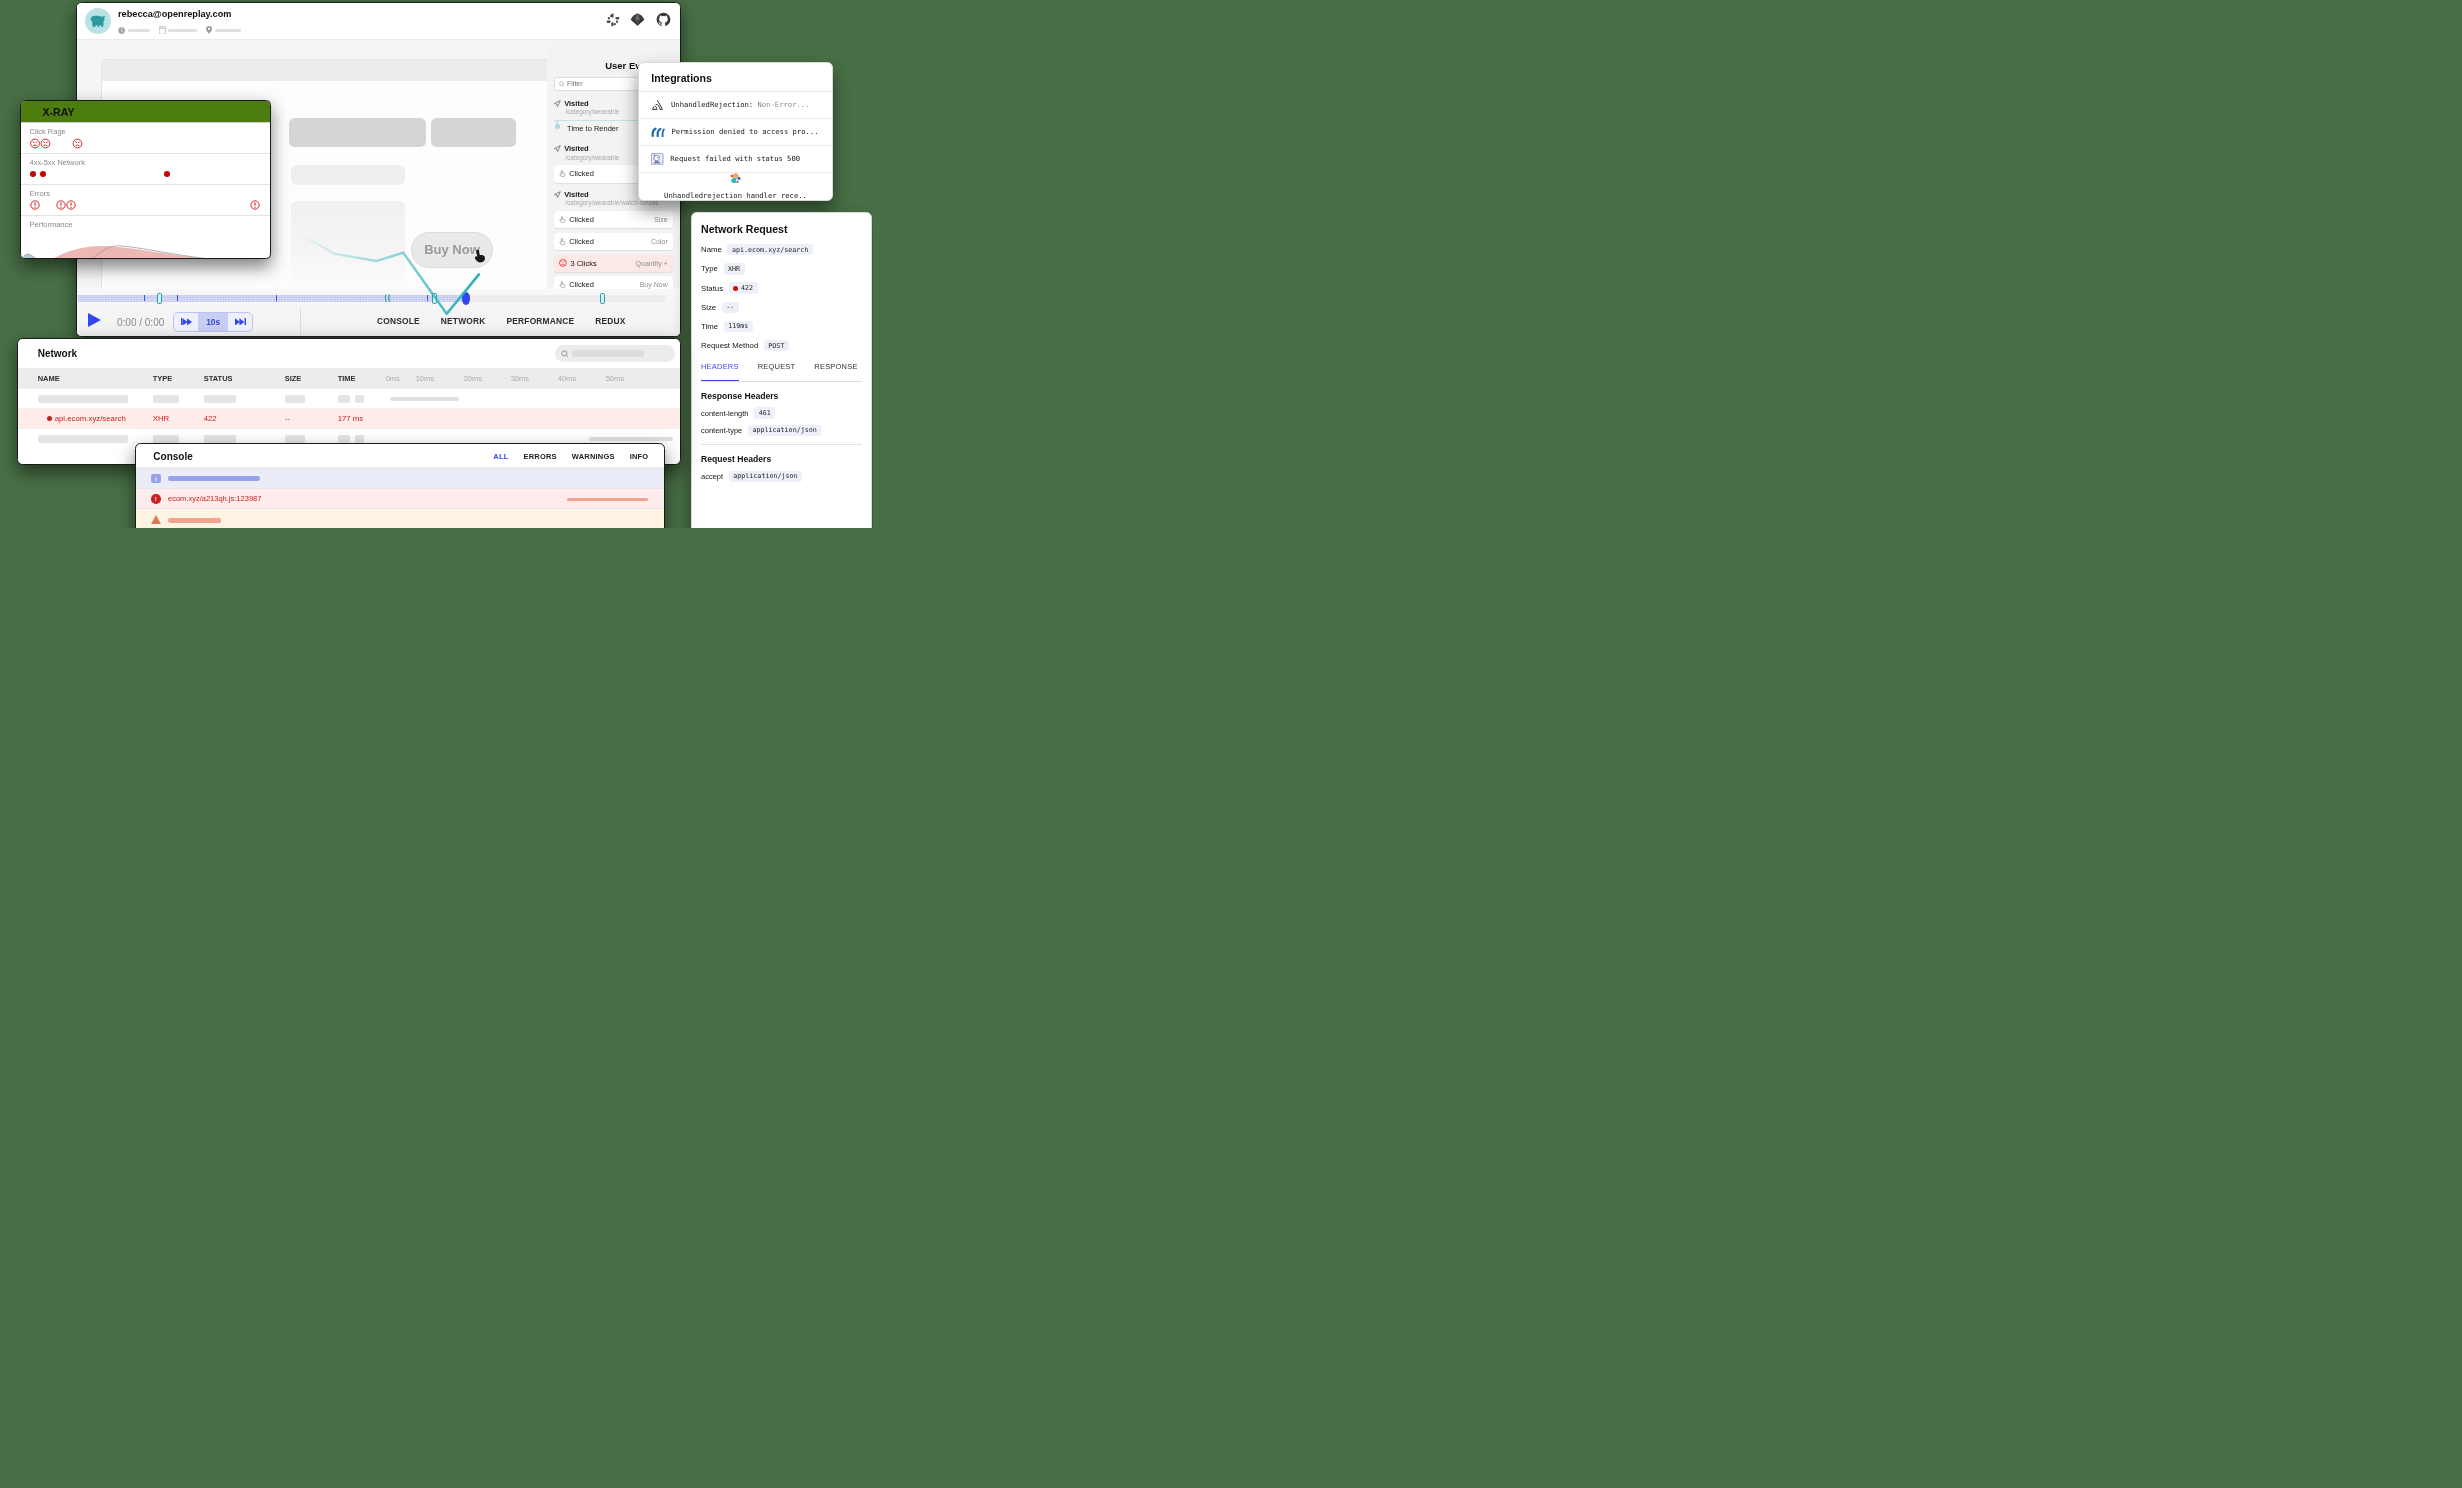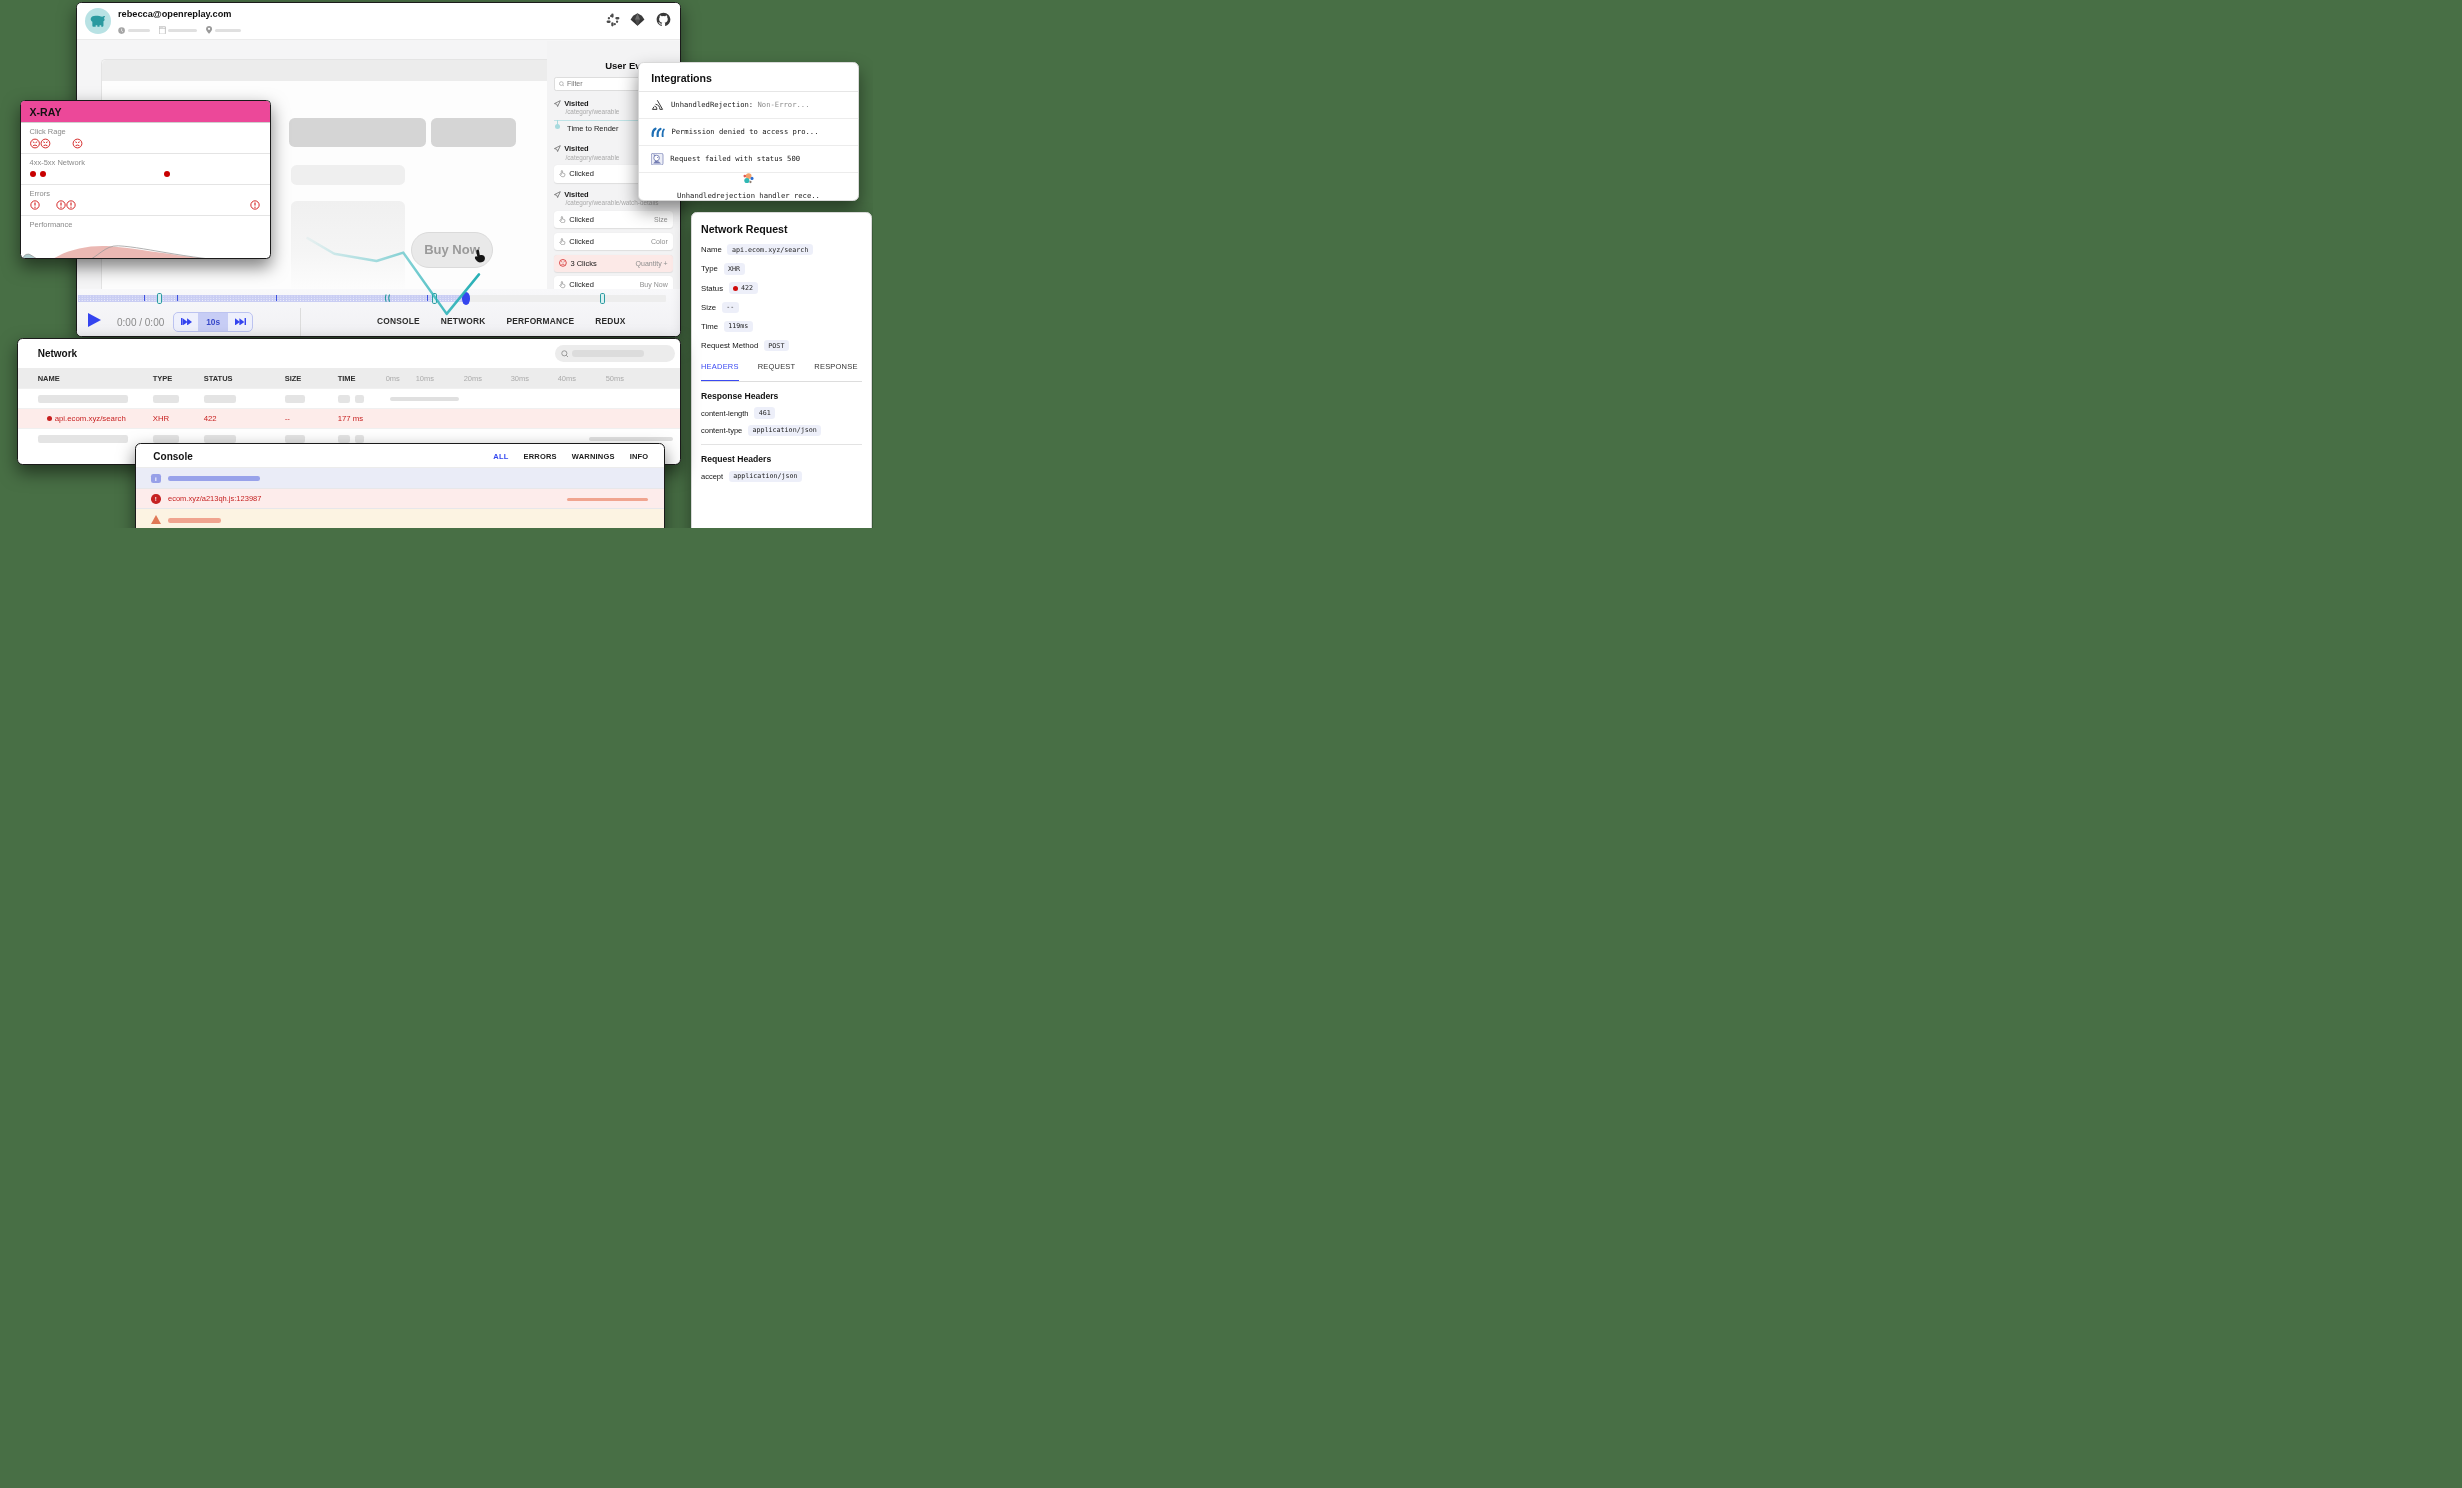--- a/index.html
+++ b/index.html
@@ -62,30 +62,30 @@
   .time-label { position:absolute; left:40px; top:9px; font-size:10px; color:#8a8a8a; }
   .skip-group { position:absolute; left:96px; top:3.9px; height:20px; display:flex; border:1.1px solid #bcc3f0; border-radius:5px; overflow:hidden; background:#eef0fc; }
   .skip-seg { display:flex; align-items:center; justify-content:center; padding:0 6.7px; }
   .skip-seg.mid { background:#c7cdf5; color:#3849c9; font-weight:700; font-size:8.4px; padding:0 7.8px; }
   .vdiv { position:absolute; left:223px; top:0; bottom:0; width:0.6px; background:#dcdcdc; }
   .ptabs { position:absolute; left:300px; top:8.4px; display:flex; gap:21px; }
   .ptab { font-size:8.4px; font-weight:700; color:#2b2b2b; letter-spacing:0.2px; }
 
   
   .xray { left:19.5px; top:100px; width:251px; height:159px; border-radius:4.5px; overflow:hidden; }
-  .xray-head { height:22px; background:#ec4899; border-bottom:0.6px solid #cfcfcf; display:flex; align-items:center; padding:0 9px; font-size:10.6px; font-weight:700; color:#111; }
+  .xray-head { height:22px; background:#4d7c0f; border-bottom:0.6px solid #cfcfcf; display:flex; align-items:center; padding:0 22px; font-size:10.6px; font-weight:700; color:#111; }
   .xrow { position:relative; height:31px; border-bottom:0.6px solid #e4e4e4; padding:3.9px 9px 0; }
   .xrow-label { font-size:7.5px; color:#8a8a8a; }
   .xrow.perf { height:51px; border-bottom:none; }
   .xicon { position:absolute; top:14.5px; }
   .reddot { position:absolute; top:16.7px; width:6.1px; height:6.1px; border-radius:50%; background:#c80000; }
   .perf-chart { position:absolute; left:0; right:0; bottom:0; height:29px; }
 
   
-  .integrations { left:638px; top:62px; width:221px; height:139px; overflow:hidden; }
+  .integrations { left:638px; top:62px; width:195px; height:139px; overflow:hidden; }
   .int-title { padding:9px 12.3px 6.7px; font-size:10.6px; font-weight:700; color:#111; border-bottom:0.6px solid #e6e6e6; }
   .int-row { display:flex; align-items:center; gap:6.7px; padding:0 12.3px; height:27px; border-bottom:0.6px solid #ececec; font-size:7.2px; white-space:nowrap; overflow:hidden; }
   .int-row:last-child { border-bottom:none;flex-direction:column; }
   .int-text b { font-weight:400; color:#161616; }
   .int-text span { color:#8c8c8c; }
 
   
   .netreq { left:691px; top:212px; width:181px; height:334px; padding:10px 9px; }
   .nr-title { font-size:10.6px; font-weight:700; color:#101010; margin-bottom:9px; }
   .nr-field { display:flex; align-items:center; gap:5.6px; margin-bottom:7.8px; }

